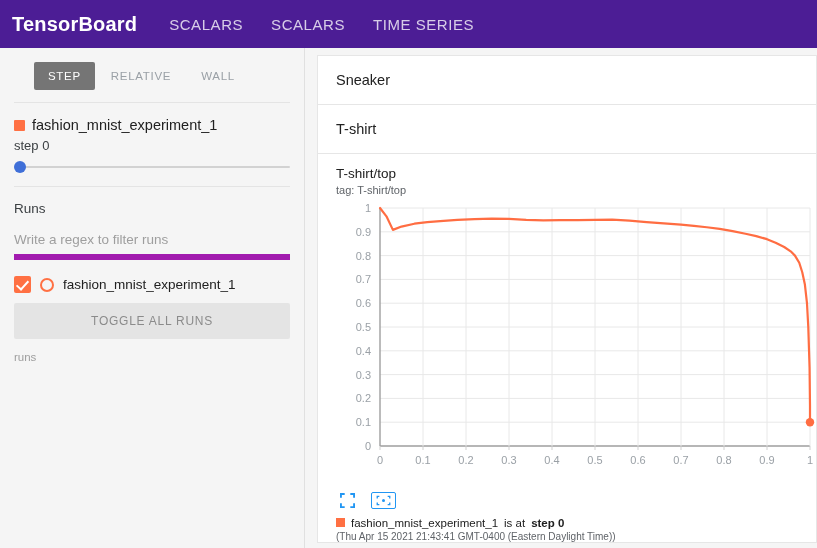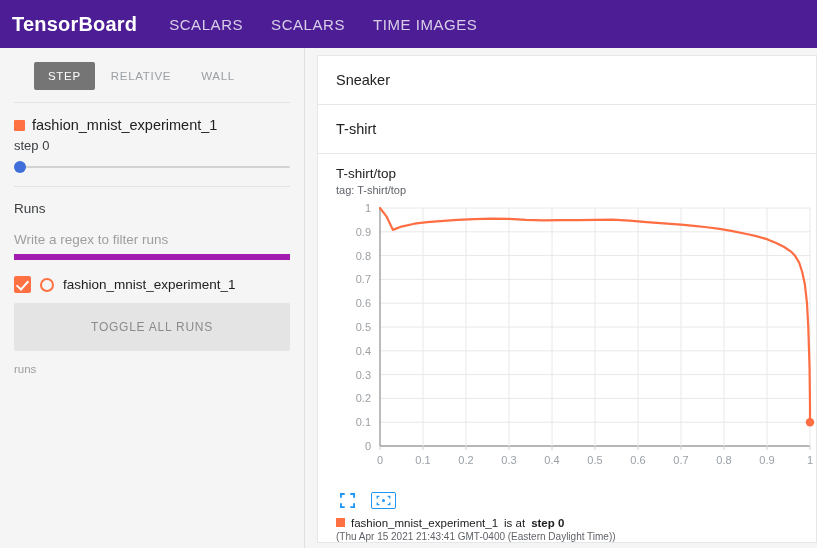--- a/index.html
+++ b/index.html
@@ -164,21 +164,21 @@
   .toggle-all {
     display: block;
     width: 100%;
     background: #e4e4e4;
     border: none;
     border-radius: 2px;
     color: #8b8b8b;
     font-family: "Liberation Sans", sans-serif;
     font-size: 12px;
     letter-spacing: .75px;
-    padding: 17px 0;
+    padding: 11px 0;
     cursor: pointer;
   }
   .runs-note { font-size: 11.5px; color: #9e9e9e; margin-top: 12px; }
 
   
   .main {
     flex: 1;
     background: #f5f5f5;
     padding: 7px 0 0 12px;
     overflow: hidden;
@@ -240,21 +240,21 @@
   .foot-date { font-size: 10px; color: #5f6368; padding-top: 2px; }
 </style>
 </head>
 <body>
 
 <div class="topbar">
   <div class="brand">TensorBoard</div>
   <div class="tabs">
     <div class="tab">SCALARS</div>
     <div class="tab">SCALARS</div>
-    <div class="tab">TIME IMAGES</div>
+    <div class="tab">TIME SERIES</div>
   </div>
 </div>
 
 <div class="shell">
 
   <div class="sidebar">
 
     <div class="sect">
       <div class="btn-group">
         <div class="tgl on">STEP</div>

